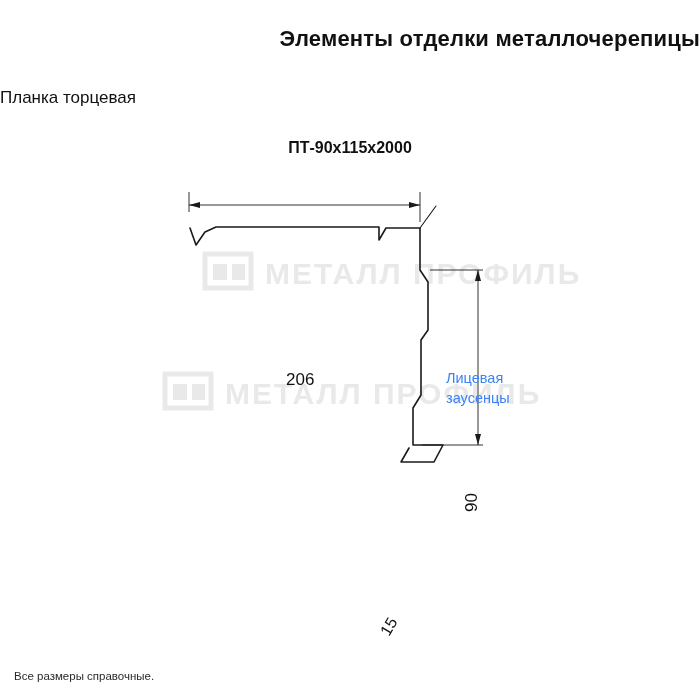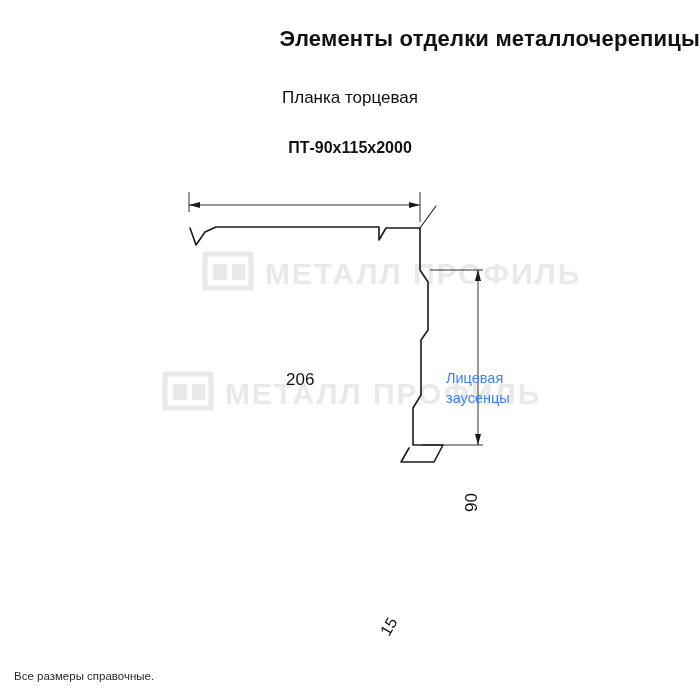--- a/index.html
+++ b/index.html
@@ -28,21 +28,21 @@
     font-size: 22px;
     font-weight: bold;
     letter-spacing: 0.2px;
     color: #111111;
   }
   .subtitle {
     position: absolute;
     top: 88px;
     left: 0;
     width: 700px;
-    text-align: center;
+    text-align: left;
     font-size: 17px;
     color: #111111;
   }
   .code {
     position: absolute;
     top: 126px;
     left: 0;
     width: 700px;
     text-align: center;
     font-size: 16px;

